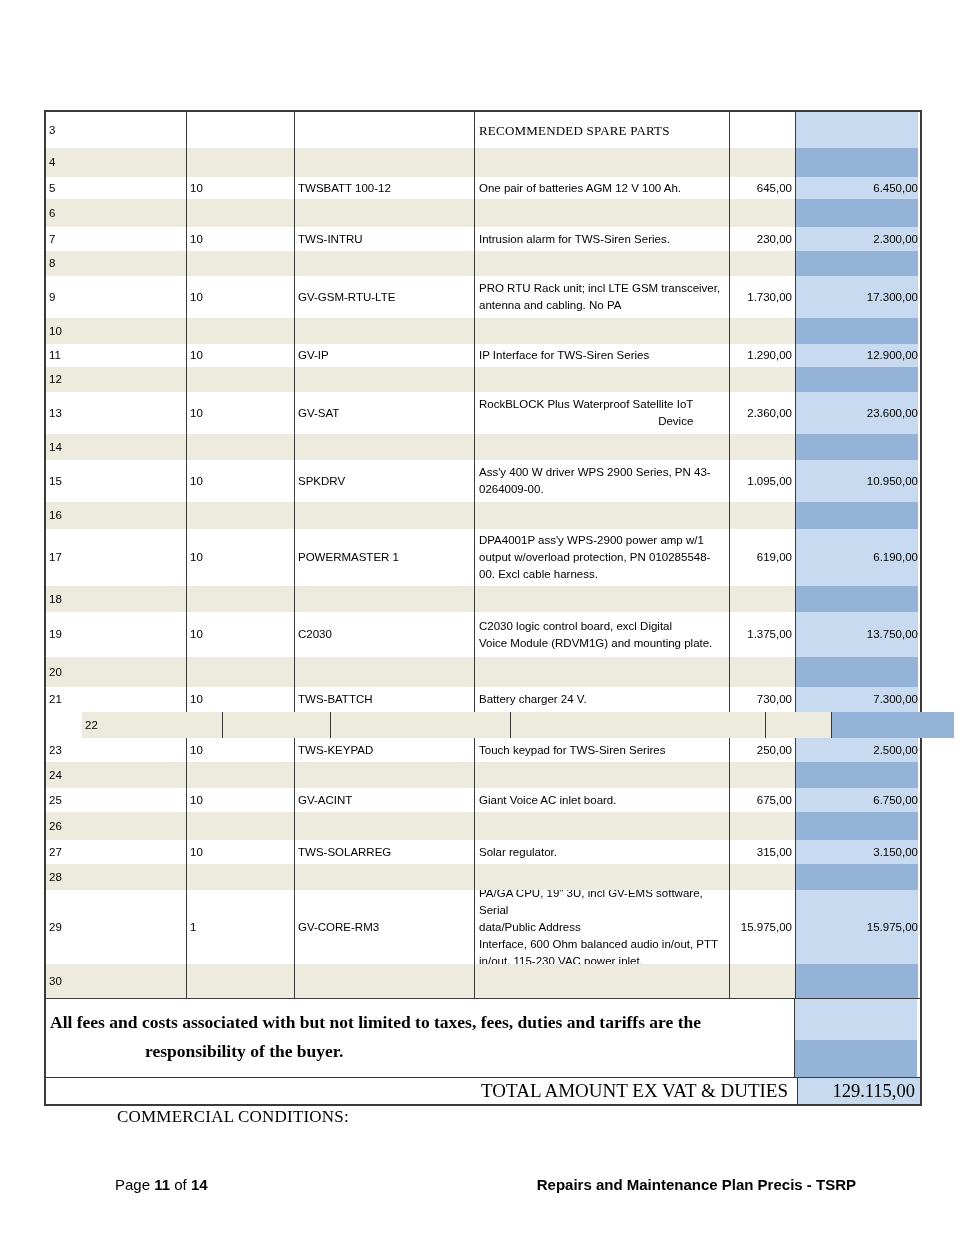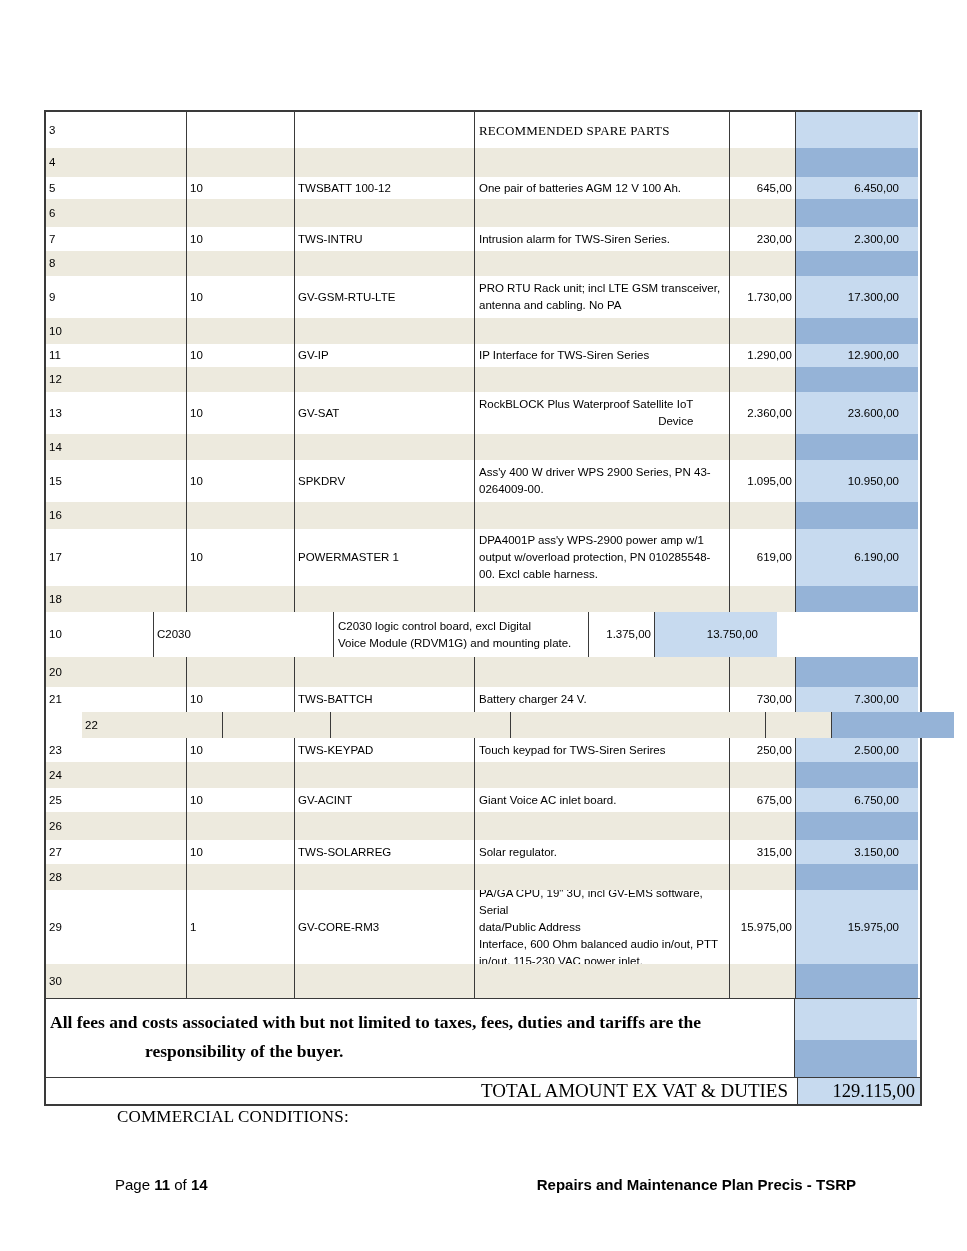--- a/index.html
+++ b/index.html
@@ -32,21 +32,21 @@
     border-right:1px solid var(--border);
     display:flex;align-items:center;
     font-size:11.5px;line-height:17px;
     overflow:hidden;
   }
   .c-num  {width:141px;padding-left:3px;}
   .c-qty  {width:108px;padding-left:3px;}
   .c-part {width:180px;padding-left:3px;}
   .c-desc {width:255px;padding-left:4px;padding-right:2px;white-space:pre-line;}
   .c-price{width:66px;justify-content:flex-end;padding-right:3px;}
-  .c-total{width:122px;justify-content:flex-end;padding-right:19px;border-right:none;}
+  .c-total{width:122px;justify-content:flex-end;padding-right:0;border-right:none;}
   .trow.odd  .cell{background:var(--white);}
   .trow.even .cell{background:var(--beige);}
   .trow.odd  .c-total{background:var(--lightblue);}
   .trow.even .c-total{background:var(--midblue);}
   .serif-note{
     font-family:"Liberation Serif",serif;
     font-size:13px;letter-spacing:.2px;
   }
 
   
@@ -230,20 +230,21 @@
         </div>
         <div class="trow even" style="height: 26px;">
           <div class="cell c-num">18</div>
           <div class="cell c-qty"></div>
           <div class="cell c-part"></div>
           <div class="cell c-desc"></div>
           <div class="cell c-price"></div>
           <div class="cell c-total"></div>
         </div>
         <div class="trow odd" style="height: 45px;">
+          <div class="cell c-num">19</div>
           <div class="cell c-qty">10</div>
           <div class="cell c-part">C2030</div>
           <div class="cell c-desc">C2030 logic control board, excl Digital
 Voice Module (RDVM1G) and mounting plate.</div>
           <div class="cell c-price">1.375,00</div>
           <div class="cell c-total">13.750,00</div>
         </div>
         <div class="trow even" style="height: 30px;">
           <div class="cell c-num">20</div>
           <div class="cell c-qty"></div>

